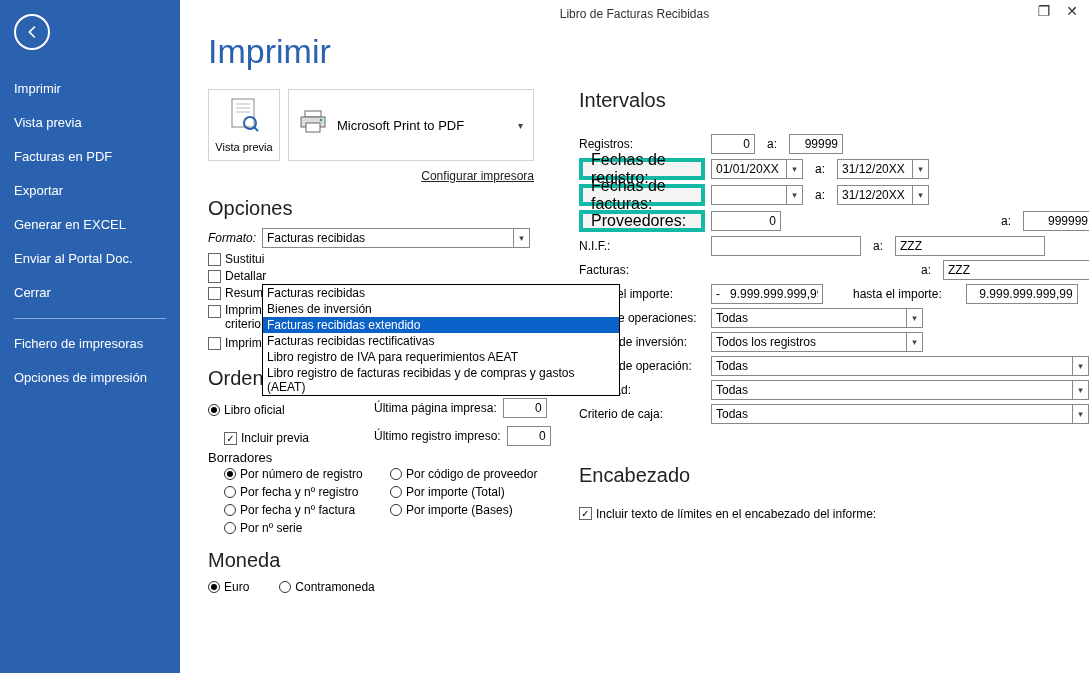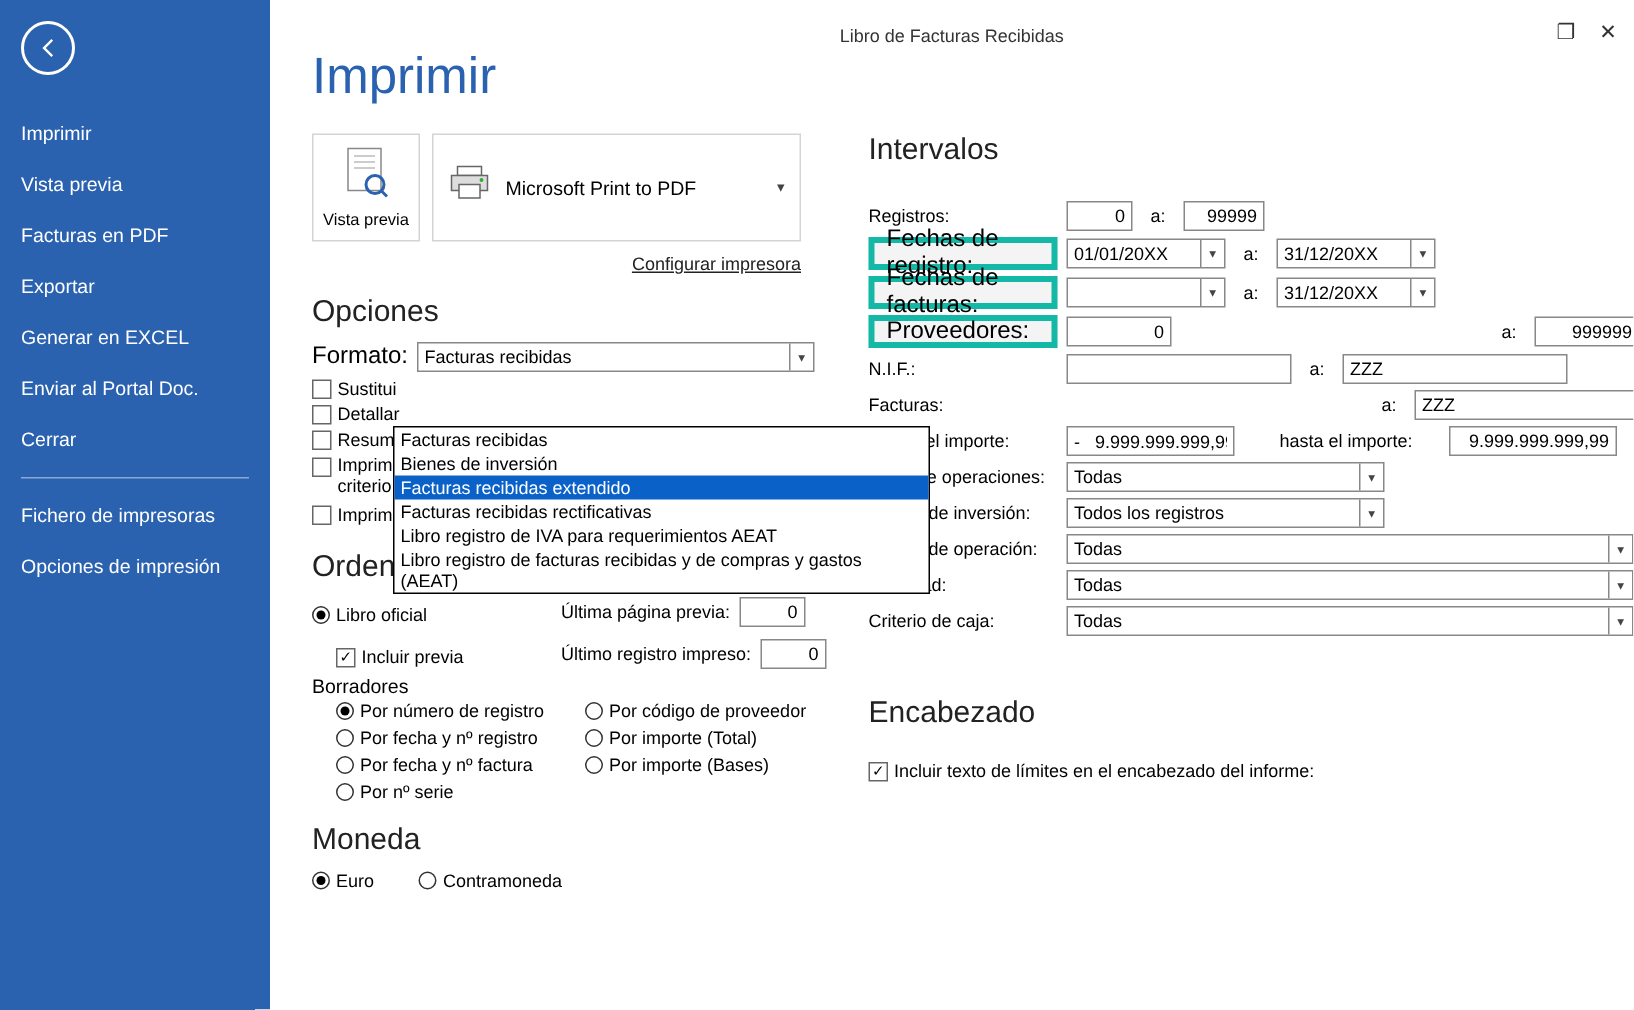--- a/index.html
+++ b/index.html
@@ -5,44 +5,44 @@
     * { margin: 0; padding: 0; box-sizing: border-box; font-family: "Segoe UI", Tahoma, sans-serif; }
     body { width: 1089px; height: 673px; background: #fff; overflow: hidden; font-size: 13px; color: #000; }
     .app { display: flex; height: 673px; }
     .sidebar { width: 180px; background: #2a62b0; color: #fff; flex-shrink: 0; padding: 14px 0 12px 0; }
     .back-btn { width: 36px; height: 36px; border: 2px solid #fff; border-radius: 50%; margin-left: 14px; display: flex; align-items: center; justify-content: center; cursor: pointer; }
     .back-btn svg { fill: #fff; }
     .side-items { margin-top: 22px; }
     .side-item { padding: 8px 14px; cursor: pointer; font-size: 13px; line-height: 18px; }
     .side-divider { height: 1px; background: rgba(255,255,255,.45); margin: 8px 14px; }
     .main { flex: 1; position: relative; background: #fff; padding: 0; overflow: hidden; }
-    .titlebar { position: absolute; top: 10px; left: 0; right: 0; height: 28px; display: flex; align-items: center; justify-content: center; }
+    .titlebar { position: absolute; top: 0; left: 0; right: 0; height: 28px; display: flex; align-items: center; justify-content: center; }
     .titlebar .title { font-size: 12px; color: #333; }
     .winbtns { position: absolute; right: 4px; top: 2px; display: flex; gap: 2px; }
     .winbtn { width: 26px; height: 18px; display: flex; align-items: center; justify-content: center; cursor: pointer; font-size: 14px; color: #333; }
     .content { position: absolute; top: 32px; left: 28px; right: 0; bottom: 0; }
     h1 { font-size: 34px; font-weight: 300; color: #2a62b0; margin-bottom: 18px; }
     .cols { display: flex; gap: 36px; }
     .col { flex: 0 0 auto; }
     .col.left { width: 335px; }
     .cards { display: flex; gap: 8px; }
     .card { border: 1px solid #d4d4d4; height: 72px; display: flex; align-items: center; justify-content: center; cursor: pointer; }
     .card.big { width: 72px; flex-direction: column; gap: 2px; }
     .card.big .ico { font-size: 28px; }
     .card.big .lbl { font-size: 11px; }
     .card.wide { width: 246px; justify-content: flex-start; padding-left: 10px; gap: 10px; position: relative; }
     .card.wide .printer-ico { font-size: 22px; color: #2a62b0; }
     .card.wide .caret { position: absolute; right: 10px; font-size: 10px; color: #444; }
     .cfg-link { margin-top: 8px; text-align: right; cursor: pointer; text-decoration: underline; font-size: 12px; color: #222; }
     .cfg-link-wrap { margin-left: 80px; width: 246px; }
     h2 { font-size: 20px; font-weight: 400; color: #222; margin-top: 14px; margin-bottom: 8px; }
     .row { display: flex; align-items: center; gap: 6px; margin-bottom: 4px; font-size: 12px; white-space: nowrap; }
-    .row label, .row .lbl { font-size: 16px; }
+    .row label, .row .lbl { font-size: 12px; font-style: italic; }
     .combo { display: inline-flex; align-items: center; border: 1px solid #888; height: 20px; background: #fff; cursor: pointer; }
-    .combo.w90 { width: 106px; }
+    .combo.w90 { width: 92px; }
     .combo.w210 { width: 212px; }
     .combo .sel { flex: 1; padding: 0 4px; overflow: hidden; text-overflow: ellipsis; white-space: nowrap; }
     .combo .arrow { width: 16px; border-left: 1px solid #888; display: flex; align-items: center; justify-content: center; font-size: 9px; color: #444; align-self: stretch; }
     .txt { border: 1px solid #888; height: 20px; padding: 0 4px; text-align: right; font-size: 12px; }
     .txt.w44 { width: 44px; }
     .txt.w68 { width: 70px; }
     .txt.w110 { width: 112px; }
     .txt.w140 { width: 150px; }
     .chk { display: inline-flex; align-items: center; gap: 4px; font-size: 12px; cursor: pointer; }
     .chk .box { width: 13px; height: 13px; border: 1px solid #666; display: flex; align-items: center; justify-content: center; font-size: 10px; color: #000; }
@@ -176,21 +176,21 @@
 
           <h2>Ordenación</h2>
           <div class="ord-grid">
             <div class="rad">
                 <span class="circ">
                   <span class="dot"></span>
                 </span>
                 <span>Libro oficial</span>
               </div>
             <div class="row">
-                <span>Última página previa:</span>
+                <span>Última página impresa:</span>
                 <input class="txt w44" value="0" style="">
               </div>
             <div class="chk" style="margin-left:16px;">
                 <span class="box">✓</span>
                 <span>Incluir previa</span>
               </div>
             <div class="row">
                 <span>Último registro impreso:</span>
                 <input class="txt w44" value="0" style="">
               </div>

